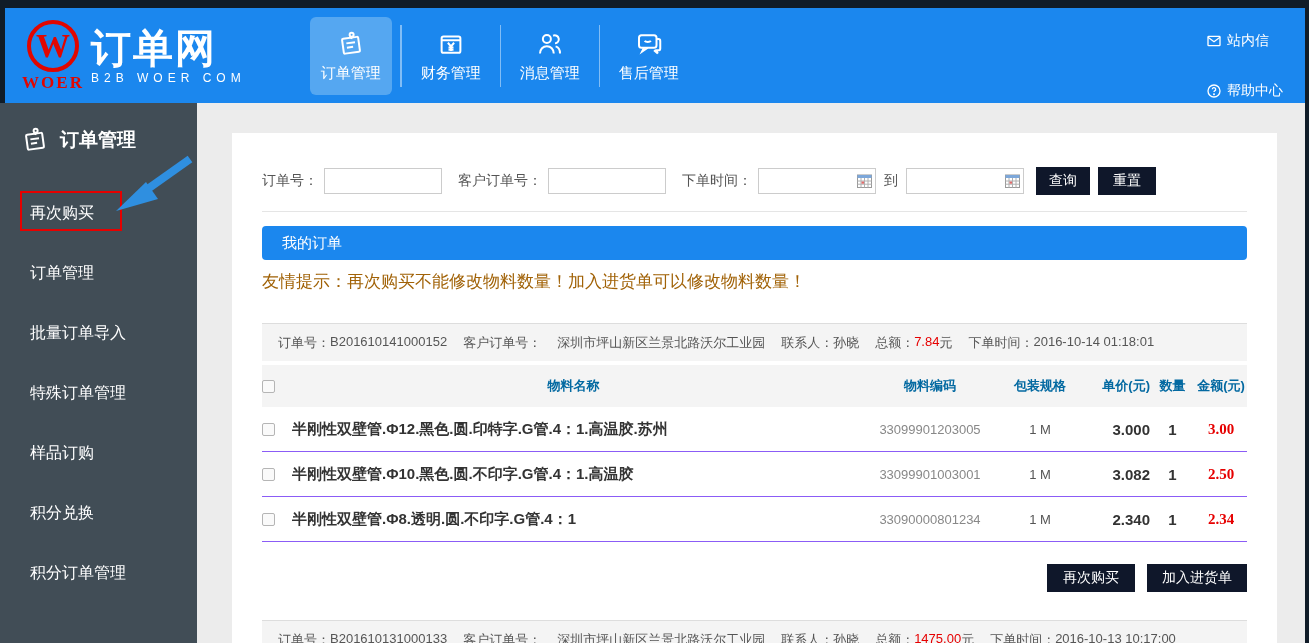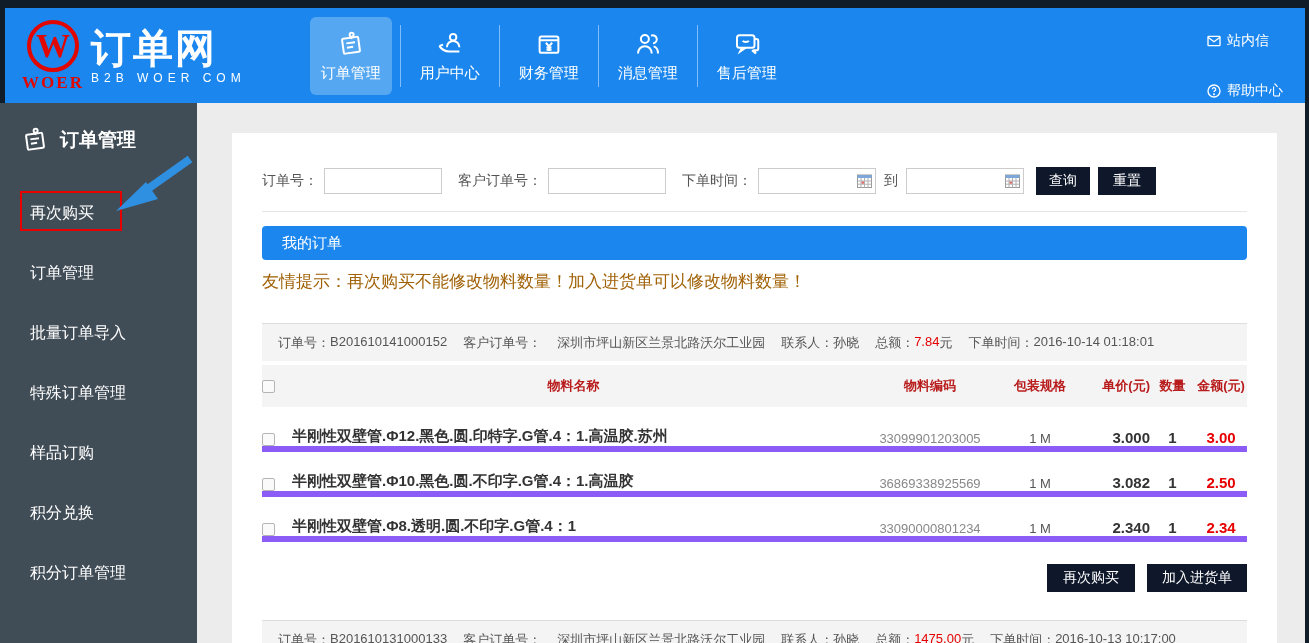--- a/index.html
+++ b/index.html
@@ -62,37 +62,37 @@
 
   .section-bar { margin-top:14px; height:34px; background:#1b87ee; border-radius:4px; color:#fff; font-size:15px; display:flex; align-items:center; padding-left:20px; }
   .tip { margin-top:10px; color:#a16207; font-size:17px; }
 
   
   .order-block { margin-top:30px; }
   .order-head { height:38px; background:#f4f4f4; border-top:1px solid #ddd; display:flex; align-items:center; padding:0 16px; font-size:13px; color:#555; white-space:nowrap; overflow:hidden; }
   .order-head .seg { margin-right:16px; display:flex; }
   .order-head .red { color:#e60000; font-weight:normal; }
 
-  .thead { margin-top:4px; height:42px; background:#f4f4f4; display:flex; align-items:center; font-size:13px; font-weight:bold; color:#b91c1c; }
-  .trow { height:45px; display:flex; align-items:flex-end; border-bottom:6px solid #8b5cf6; }
+  .thead { margin-top:4px; height:42px; background:#f4f4f4; display:flex; align-items:center; font-size:13px; font-weight:bold; color:#0369a1; }
+  .trow { height:45px; display:flex; align-items:center; border-bottom:1px solid #8b5cf6; }
   .col-check { width:30px; display:flex; align-items:center; }
   .checkbox { width:13px; height:13px; border:1px solid #b5b5b5; border-radius:2px; background:#fafafa; cursor:pointer; }
   .col-name { flex:1; min-width:0; }
   .thead .col-name { text-align:center; }
   .trow .col-name { font-size:15px; font-weight:bold; color:#333; text-align:left; white-space:nowrap; overflow:hidden; }
   .col-code { width:150px; text-align:center; }
   .trow .col-code { font-size:13px; color:#888; font-weight:normal; }
   .col-pack { width:70px; text-align:center; }
   .trow .col-pack { font-size:13px; color:#555; }
   .col-price { width:75px; text-align:right; }
   .trow .col-price { font-size:15px; font-weight:bold; color:#333; }
   .col-qty { width:45px; text-align:center; }
   .trow .col-qty { font-size:15px; font-weight:bold; color:#333; }
   .col-amt { width:52px; text-align:center; }
-  .trow .col-amt { font-size:15px; font-weight:bold; color:#e60000; }
+  .trow .col-amt { font-size:15px; font-weight:bold; color:#e60000;font-family:Liberation Serif, serif; }
 
   .actions { margin-top:22px; display:flex; justify-content:flex-end; gap:12px; }
   .btn-again { width:88px; }
   .btn-cart { width:100px; }
   .order-block.second { margin-top:28px; }
 </style>
 </head>
 <body>
 
 <div class="frame">
@@ -120,31 +120,20 @@
                 <line x1="8.5" y1="11" x2="15.5" y2="11"></line>
                 <line x1="8.5" y1="14.5" x2="13.5" y2="14.5"></line>
               </g>
             <circle cx="12.5" cy="4.5" r="1.6"></circle>
               <line x1="12.5" y1="6" x2="12.2" y2="8"></line>
           </svg>
           <span class="nav-label">订单管理</span>
         </div>
       </div>
       <div class="nav-sep"></div>
-      <div class="nav-item">
-        <div class="box">
-          <svg class="nav-icon" viewBox="0 0 24 24" fill="none" stroke="#fff" stroke-width="1.6">
-            <circle cx="14.5" cy="6.5" r="2.6"></circle>
-              <path d="M9.5 14.5c0-2.8 2.2-5 5-5s5 2.2 5 5"></path>
-            <path d="M3.5 13.5c1.5 2.5 4 4.5 8 4.5h8"></path>
-              <path d="M3.5 13.5l3 -1"></path>
-          </svg>
-          <span class="nav-label">用户中心</span>
-        </div>
-      </div>
       <div class="nav-sep"></div>
       <div class="nav-item">
         <div class="box">
           <svg class="nav-icon" viewBox="0 0 24 24" fill="none" stroke="#fff" stroke-width="1.6">
             <rect x="4.5" y="6" width="15" height="13" rx="1.5"></rect>
               <line x1="4.5" y1="9" x2="19.5" y2="9"></line>
             <path d="M9.5 11l2.5 3 2.5-3M12 14v3.5M10 14.8h4M10 16.6h4"></path>
           </svg>
           <span class="nav-label">财务管理</span>
         </div>
@@ -332,21 +321,21 @@
             <span class="col-pack">1 M</span>
             <span class="col-price">3.000</span>
             <span class="col-qty">1</span>
             <span class="col-amt">3.00</span>
           </div>
           <div class="trow">
             <span class="col-check">
                 <span class="checkbox"></span>
               </span>
             <span class="col-name">半刚性双壁管.Φ10.黑色.圆.不印字.G管.4：1.高温胶</span>
-            <span class="col-code">36869338925569</span>
+            <span class="col-code">33099901003001</span>
             <span class="col-pack">1 M</span>
             <span class="col-price">3.082</span>
             <span class="col-qty">1</span>
             <span class="col-amt">2.50</span>
           </div>
           <div class="trow">
             <span class="col-check">
                 <span class="checkbox"></span>
               </span>
             <span class="col-name">半刚性双壁管.Φ8.透明.圆.不印字.G管.4：1</span>

